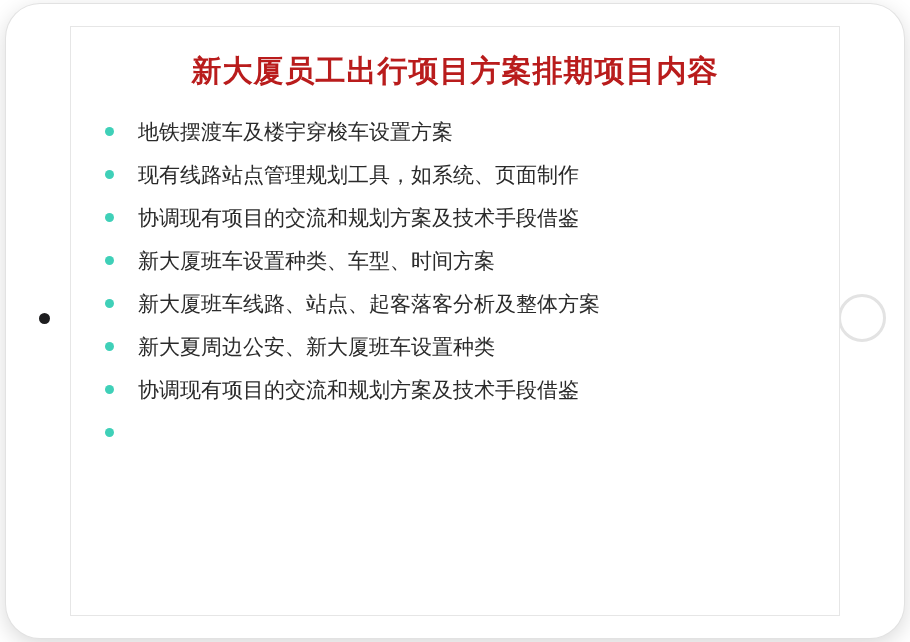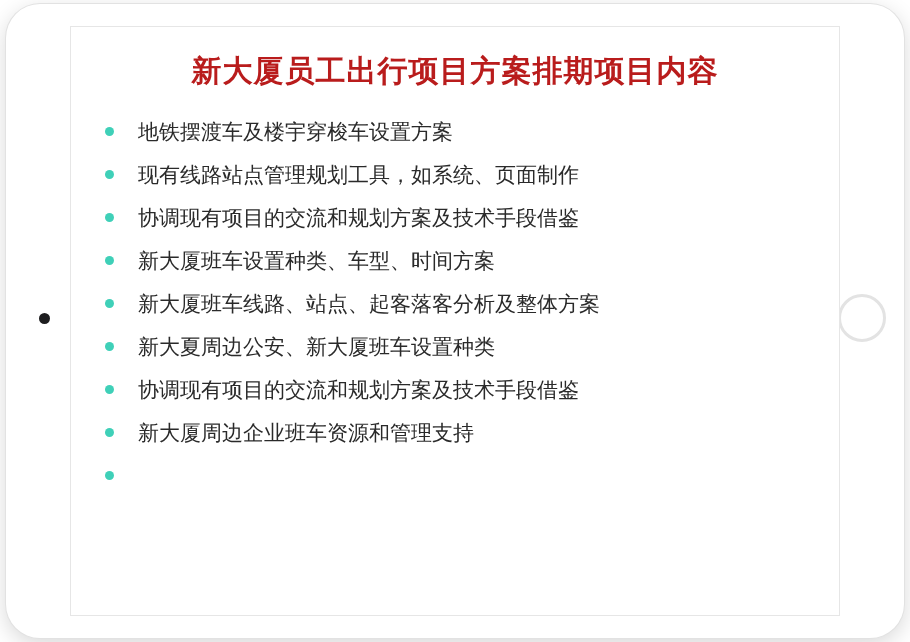--- a/index.html
+++ b/index.html
@@ -133,21 +133,17 @@
       <li class="bullet-item">
         <span class="bullet-dot"></span>
         <span class="bullet-text">新大夏周边公安、新大厦班车设置种类</span>
       </li>
       <li class="bullet-item">
         <span class="bullet-dot"></span>
         <span class="bullet-text">协调现有项目的交流和规划方案及技术手段借鉴</span>
       </li>
       <li class="bullet-item">
         <span class="bullet-dot"></span>
-        <span class="bullet-text">新大厦周边企业班车资源和管理支持</span>
-      </li>
-      <li class="bullet-item">
-        <span class="bullet-dot"></span>
       </li>
     </ul>
 
   </div>
 </div>
 
 </body></html>

